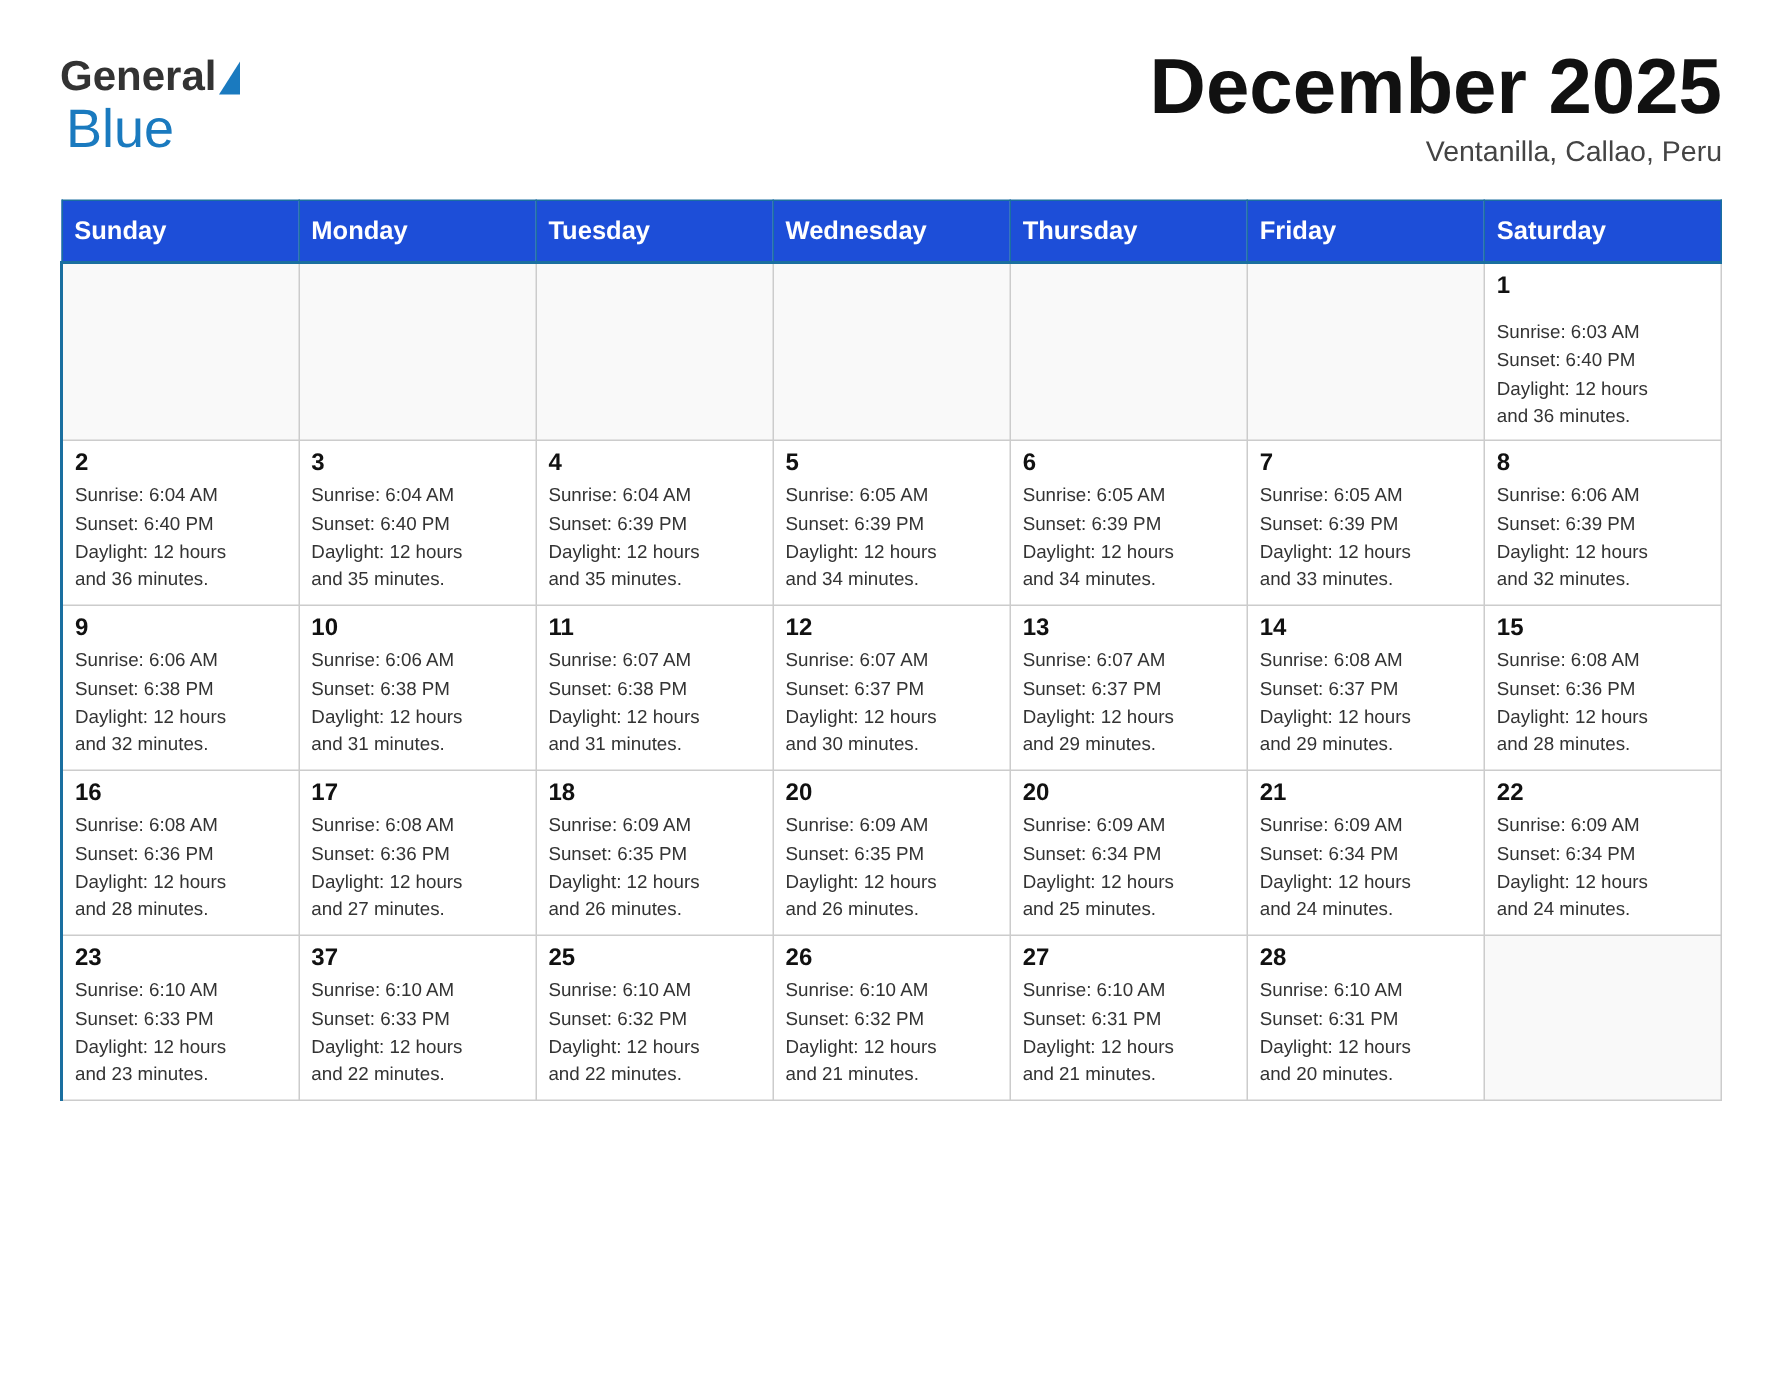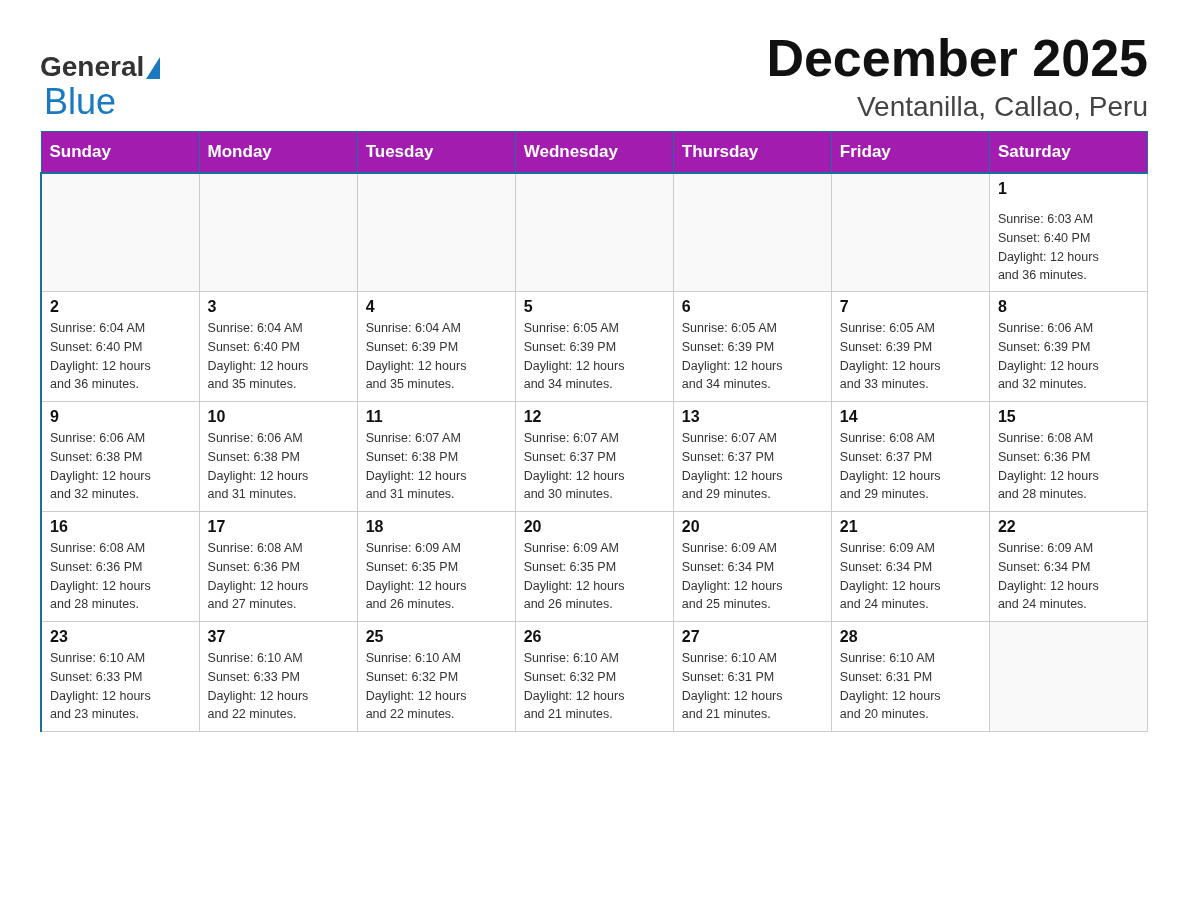--- a/index.html
+++ b/index.html
@@ -6,22 +6,22 @@
     body {
       font-family: Arial, sans-serif;
       background: #fff;
       padding: 30px 40px;
       width: 1188px;
       min-height: 918px;
     }
     .header-area {
       display: flex;
       justify-content: space-between;
-      align-items: flex-end;
-      margin-bottom: 8px;
+      align-items: center;
+      margin-bottom: 20px;
       gap: 25px;
     }
     .logo-area {
       display: flex;
       flex-direction: column;
     }
     .logo-text {
       display: flex;
       align-items: flex-end;
       font-size: 28px;
@@ -47,31 +47,31 @@
     .title-area {
       text-align: right;
     }
     .month-title {
       font-size: 52px;
       font-weight: bold;
       color: #111;
       line-height: 1.1;
     }
     .location-title {
-      font-size: 28px;
+      font-size: 19px;
       color: #444;
       margin-top: 4px;
     }
     .calendar-table {
       width: 100%;
       border-collapse: collapse;
       table-layout: fixed;
     }
     .calendar-table thead tr th {
-      background-color: #a21caf;
+      background-color: #1d4ed8;
       color: #fff;
       font-size: 17px;
       font-weight: bold;
       padding: 10px 8px;
       text-align: left;
       border: 1px solid #1a6fa0;
     }
     .calendar-table tbody tr td {
       vertical-align: top;
       border: 1px solid #ccc;

